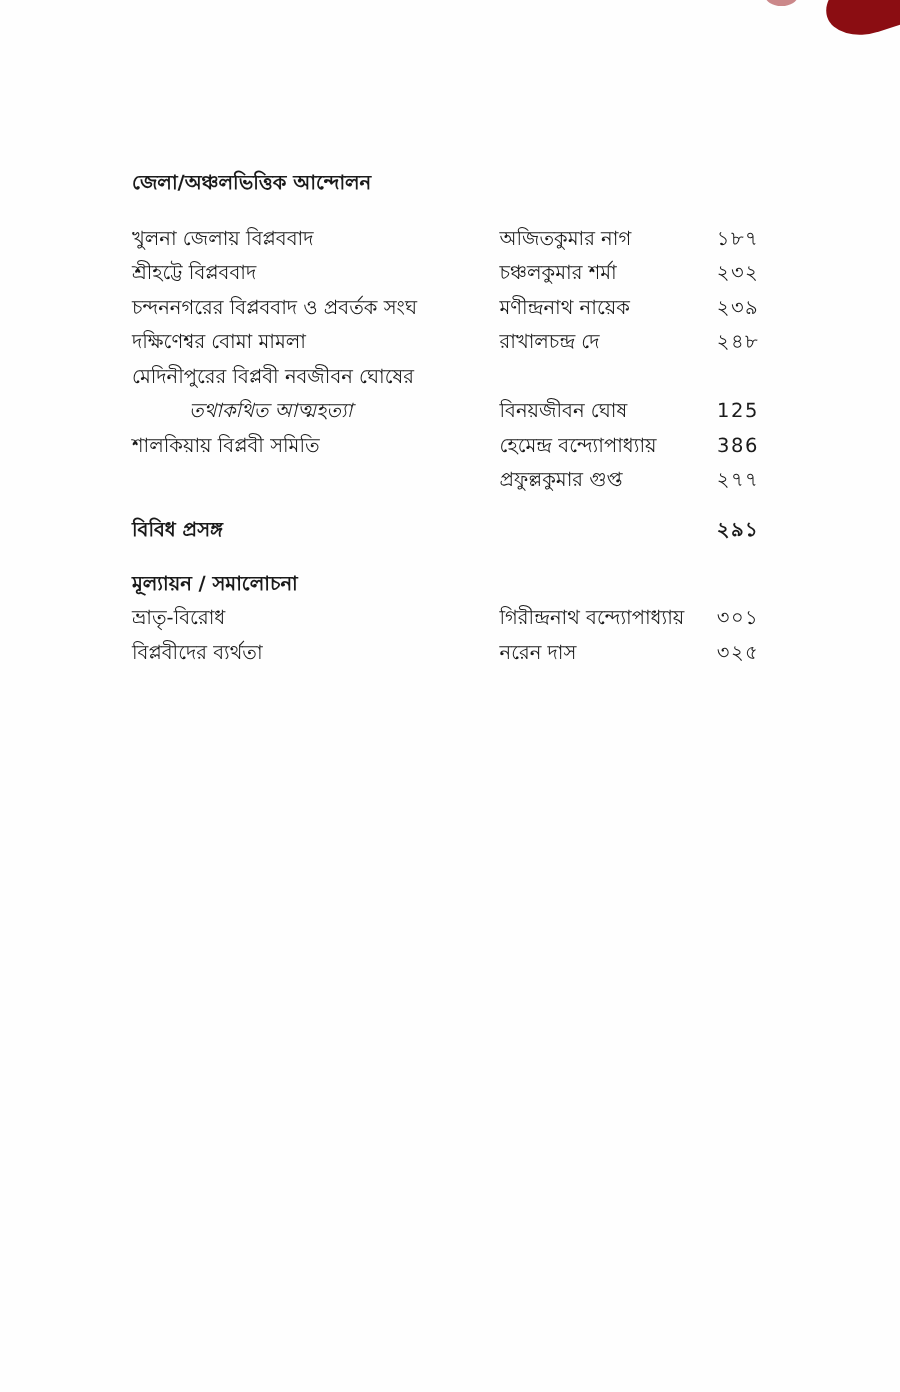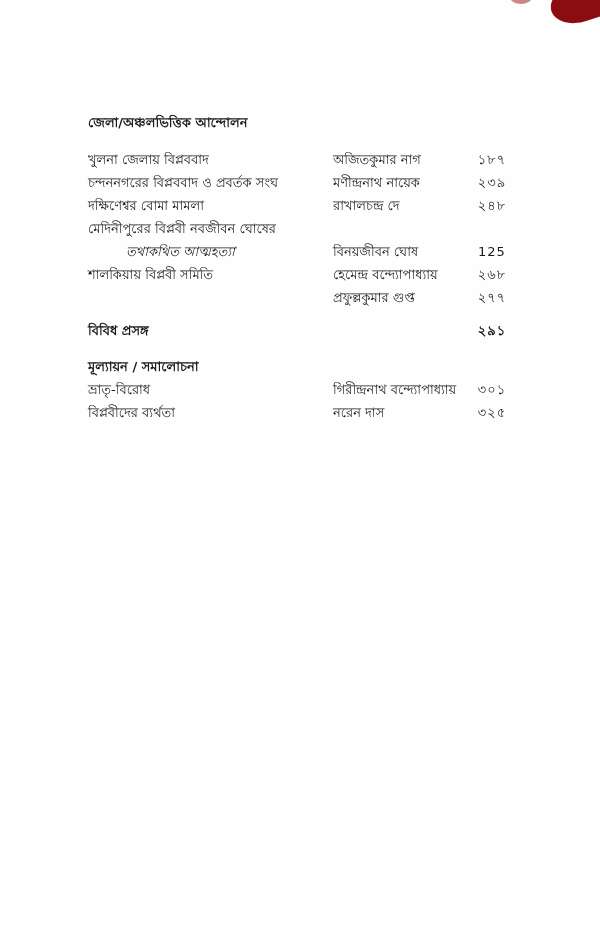--- a/index.html
+++ b/index.html
@@ -35,41 +35,46 @@
 
   <div class="heading">জেলা/অঞ্চলভিত্তিক আন্দোলন</div>
   <div class="gap-m"></div>
 
   <div class="row">
     <span class="title">খুলনা জেলায় বিপ্লববাদ</span>
     <span class="author">অজিতকুমার নাগ</span>
     <span class="page">১৮৭</span>
   </div>
   <div class="row">
+    <span class="title">শ্রীহট্টে বিপ্লববাদ</span>
+    <span class="author">চঞ্চলকুমার শর্মা</span>
+    <span class="page">২৩২</span>
+  </div>
+  <div class="row">
     <span class="title">চন্দননগরের বিপ্লববাদ ও প্রবর্তক সংঘ</span>
     <span class="author">মণীন্দ্রনাথ নায়েক</span>
     <span class="page">২৩৯</span>
   </div>
   <div class="row">
     <span class="title">দক্ষিণেশ্বর বোমা মামলা</span>
     <span class="author">রাখালচন্দ্র দে</span>
     <span class="page">২৪৮</span>
   </div>
   <div class="row">
     <span class="title">মেদিনীপুরের বিপ্লবী নবজীবন ঘোষের</span>
   </div>
   <div class="row">
     <span class="title indent">তথাকথিত আত্মহত্যা</span>
     <span class="author">বিনয়জীবন ঘোষ</span>
     <span class="page">125</span>
   </div>
   <div class="row">
     <span class="title">শালকিয়ায় বিপ্লবী সমিতি</span>
     <span class="author">হেমেন্দ্র বন্দ্যোপাধ্যায়</span>
-    <span class="page">২৬৮</span>
+    <span class="page">386</span>
   </div>
   <div class="row">
     <span class="author">প্রফুল্লকুমার গুপ্ত</span>
     <span class="page">২৭৭</span>
   </div>
 
   <div class="gap-s"></div>
   <div class="row heading">
     <span class="title">বিবিধ প্রসঙ্গ</span>
     <span class="page" style="font-weight:bold">২৯১</span>

